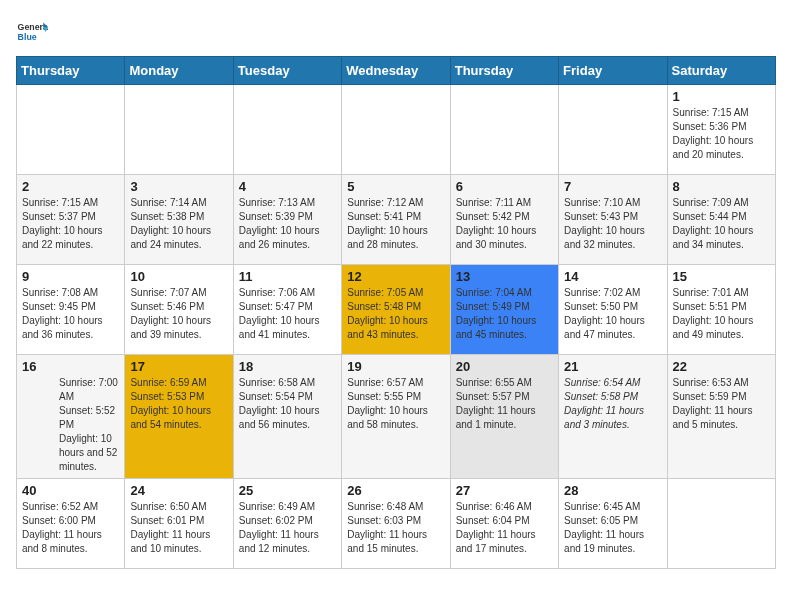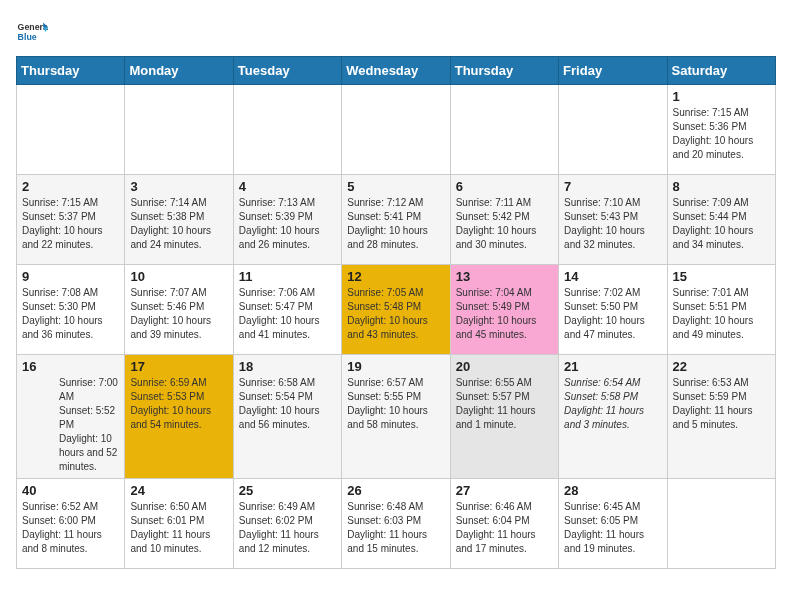--- a/index.html
+++ b/index.html
@@ -175,42 +175,42 @@
           <span class="day-num">8</span>
           <div class="day-info" style="white-space: pre-line;">Sunrise: 7:09 AM
 Sunset: 5:44 PM
 Daylight: 10 hours and 34 minutes.</div>
         </td>
       </tr>
       <tr>
         <td style="background: rgb(255, 255, 255);">
           <span class="day-num">9</span>
           <div class="day-info" style="white-space: pre-line;">Sunrise: 7:08 AM
-Sunset: 5:30 PM
+Sunset: 9:45 PM
 Daylight: 10 hours and 36 minutes.</div>
         </td>
         <td style="background: rgb(255, 255, 255);">
           <span class="day-num">10</span>
           <div class="day-info" style="white-space: pre-line;">Sunrise: 7:07 AM
 Sunset: 5:46 PM
 Daylight: 10 hours and 39 minutes.</div>
         </td>
         <td style="background: rgb(255, 255, 255);">
           <span class="day-num">11</span>
           <div class="day-info" style="white-space: pre-line;">Sunrise: 7:06 AM
 Sunset: 5:47 PM
 Daylight: 10 hours and 41 minutes.</div>
         </td>
         <td style="background: #eab308;">
           <span class="day-num">12</span>
           <div class="day-info" style="white-space: pre-line;">Sunrise: 7:05 AM
 Sunset: 5:48 PM
 Daylight: 10 hours and 43 minutes.</div>
         </td>
-        <td style="background: #f9a8d4;">
+        <td style="background: #3b82f6;">
           <span class="day-num">13</span>
           <div class="day-info" style="white-space: pre-line;">Sunrise: 7:04 AM
 Sunset: 5:49 PM
 Daylight: 10 hours and 45 minutes.</div>
         </td>
         <td style="background: rgb(255, 255, 255);">
           <span class="day-num">14</span>
           <div class="day-info" style="white-space: pre-line;">Sunrise: 7:02 AM
 Sunset: 5:50 PM
 Daylight: 10 hours and 47 minutes.</div>

